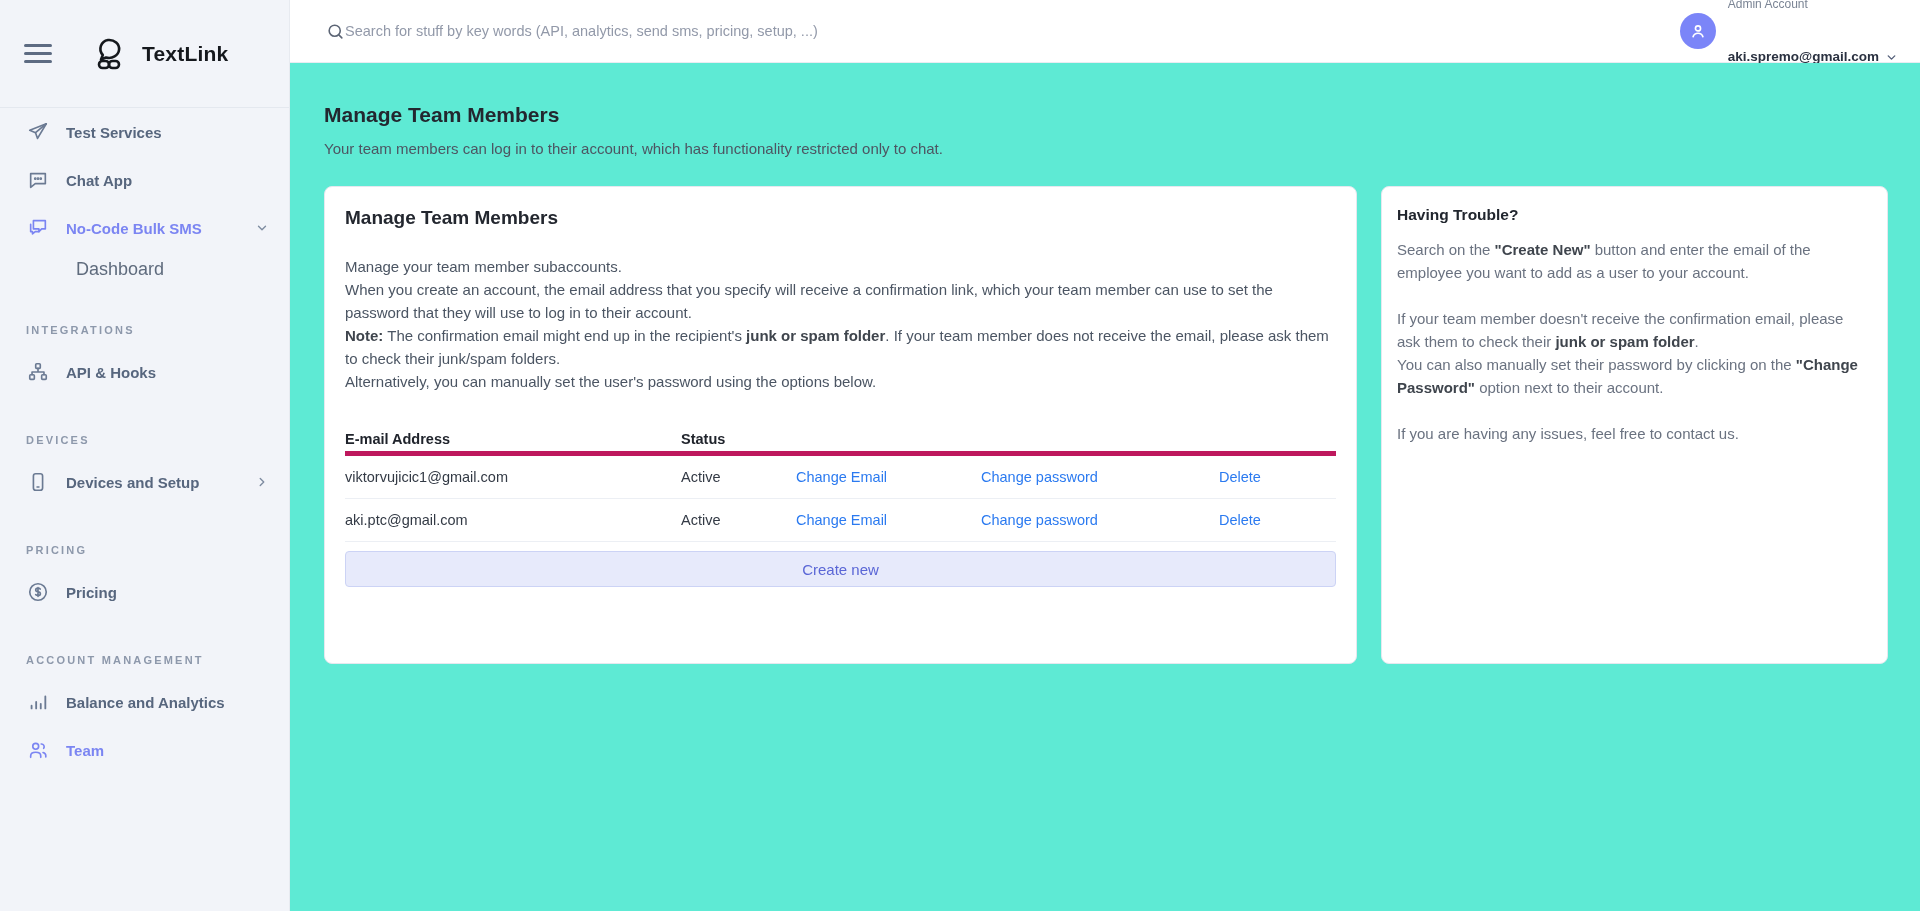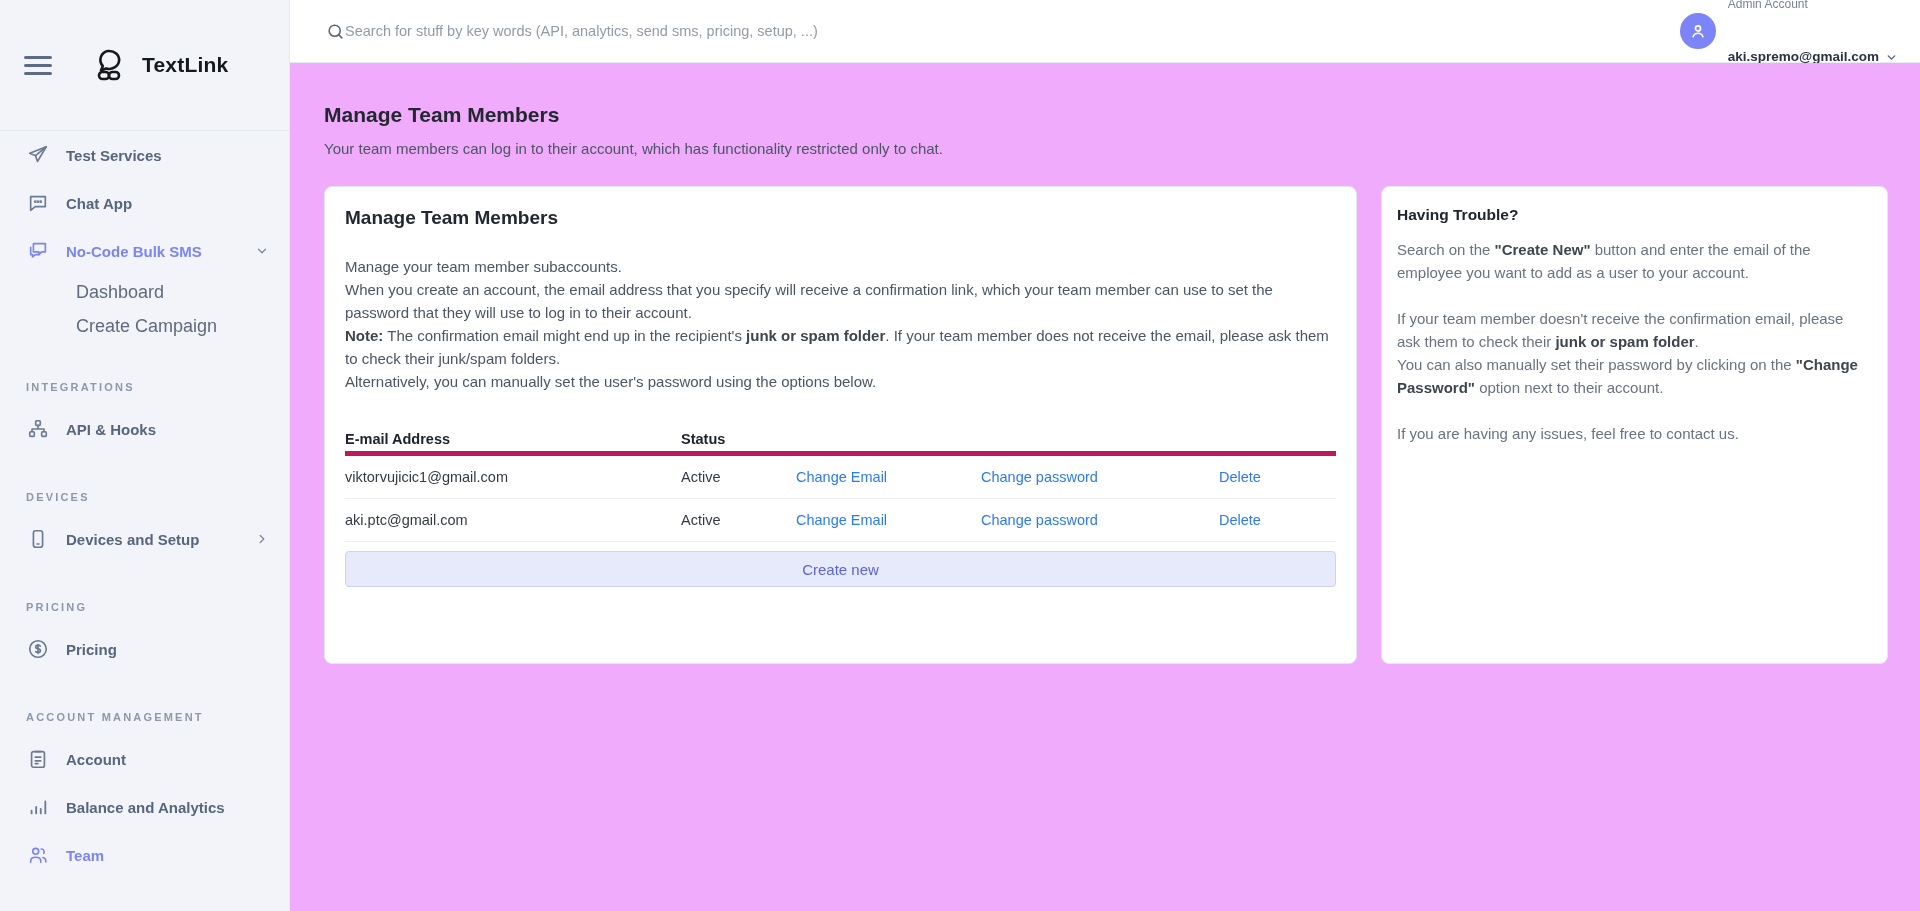--- a/index.html
+++ b/index.html
@@ -2,21 +2,21 @@
 <html><head>
 <meta charset="utf-8">
 <style>
   * { margin:0; padding:0; box-sizing:border-box; }
   html,body { width:1920px; height:911px; overflow:hidden;
     font-family:"Liberation Sans","DejaVu Sans",sans-serif; background:#fff; color:#2b3240; }
 
   
   .sidebar { position:absolute; left:0; top:0; width:290px; height:911px;
     background:#f2f4f9; border-right:1px solid #e7eaf0; }
-  .logo-row { height:131px; display:flex; align-items:center; padding:0 24px;
+  .logo-row { height:108px; display:flex; align-items:center; padding:0 24px;
     border-bottom:1px solid #e4e8ef; }
   .hamburger { width:28px; cursor:pointer; margin-right:40px; }
   .hamburger span { display:block; height:3px; background:#5d6b82; border-radius:2px; margin:5px 0; }
   .brand { display:flex; align-items:center; gap:10px; cursor:pointer; }
   .brand svg { color:#15181d; }
   .brand-name { font-size:21px; font-weight:700; color:#15181d; letter-spacing:.2px; }
 
   .nav { padding-top:0; }
   .nav-item { height:48px; display:flex; align-items:center; padding:0 20px 0 26px;
     color:#57667e; font-size:15px; font-weight:600; cursor:pointer; position:relative; }
@@ -42,21 +42,21 @@
   .account { display:flex; align-items:center; gap:12px; cursor:pointer; }
   .avatar { width:36px; height:36px; border-radius:50%; background:#7b85f8; display:flex;
     align-items:center; justify-content:center; color:#fff; }
   .acct-text { display:flex; flex-direction:column; line-height:1.35;gap:36px; }
   .acct-role { font-size:12px; color:#7a8494; }
   .acct-email-row { display:flex; align-items:center; gap:6px; }
   .acct-email { font-size:13.5px; font-weight:700; color:#2a3140; }
   .acct-chev { color:#55607a; display:flex; }
 
   
-  .main { position:absolute; left:290px; top:63px; right:0; bottom:0; background:#f0abfc;
+  .main { position:absolute; left:290px; top:63px; right:0; bottom:0; background:#5eead4;
     padding:40px 32px 0 34px; }
   .page-title { font-size:21px; font-weight:700; color:#23272f; }
   .page-sub { margin-top:13px; font-size:15px; color:#4d5562; }
   .cards { margin-top:29px; display:flex; gap:24px; align-items:stretch; }
   .card { background:#fff; border:1px solid #e5e8ef; border-radius:8px; height:478px; }
   .card-main { flex:1; padding:20px 20px 0 20px; }
   .card-help { width:507px; padding:19px 22px 0 15px; }
 
   .card-title { font-size:19px; font-weight:700; color:#23272f; }
   .card-body { margin-top:26px; font-size:15px; line-height:23px; color:#4b5563; }
@@ -140,23 +140,20 @@
       <span class="chev">
         <svg width="14" height="14" viewBox="0 0 24 24" fill="none" stroke="currentColor" stroke-width="2.4" stroke-linecap="round" stroke-linejoin="round">
             <path d="m6 9 6 6 6-6"></path>
           </svg>
       </span>
     </div>
 
     <div class="nav-sub">
       <span>Dashboard</span>
     </div>
-    <div class="nav-sub">
-      <span>Create Campaign</span>
-    </div>
 
     <div class="nav-sec">INTEGRATIONS</div>
     <div class="nav-item">
       <span class="ni-icon">
         <svg width="22" height="22" viewBox="0 0 24 24" fill="none" stroke="currentColor" stroke-width="1.8" stroke-linecap="round" stroke-linejoin="round">
             <rect x="9.5" y="3" width="5" height="5" rx="1"></rect>
             <rect x="3" y="15" width="5" height="5" rx="1"></rect>
             <rect x="16" y="15" width="5" height="5" rx="1"></rect>
             <path d="M12 8v4M5.5 15v-3h13v3"></path>
           </svg>
@@ -186,29 +183,20 @@
       <span class="ni-icon">
         <svg width="22" height="22" viewBox="0 0 24 24" fill="none" stroke="currentColor" stroke-width="1.8" stroke-linecap="round" stroke-linejoin="round">
             <circle cx="12" cy="12" r="9"></circle>
             <path d="M12 7.2v9.6M14.4 8.8c-.6-.7-1.5-1-2.4-1-1.4 0-2.5.8-2.5 2s1 1.8 2.5 2 2.6.8 2.6 2-1.1 2-2.6 2c-1 0-1.9-.4-2.5-1"></path>
           </svg>
       </span>
       <span>Pricing</span>
     </div>
 
     <div class="nav-sec">ACCOUNT MANAGEMENT</div>
-    <div class="nav-item">
-      <span class="ni-icon">
-        <svg width="22" height="22" viewBox="0 0 24 24" fill="none" stroke="currentColor" stroke-width="1.8" stroke-linecap="round" stroke-linejoin="round">
-            <rect x="5" y="4" width="14" height="17" rx="2"></rect>
-            <path d="M9 4h6M9 10h6M9 14h6M9 17h3"></path>
-          </svg>
-      </span>
-      <span>Account</span>
-    </div>
     <div class="nav-item">
       <span class="ni-icon">
         <svg width="22" height="22" viewBox="0 0 24 24" fill="none" stroke="currentColor" stroke-width="2" stroke-linecap="round">
             <path d="M5 19v-3M10 19v-7M15 19v-5M20 19V6"></path>
           </svg>
       </span>
       <span>Balance and Analytics</span>
     </div>
     <div class="nav-item active">
       <span class="ni-icon">

